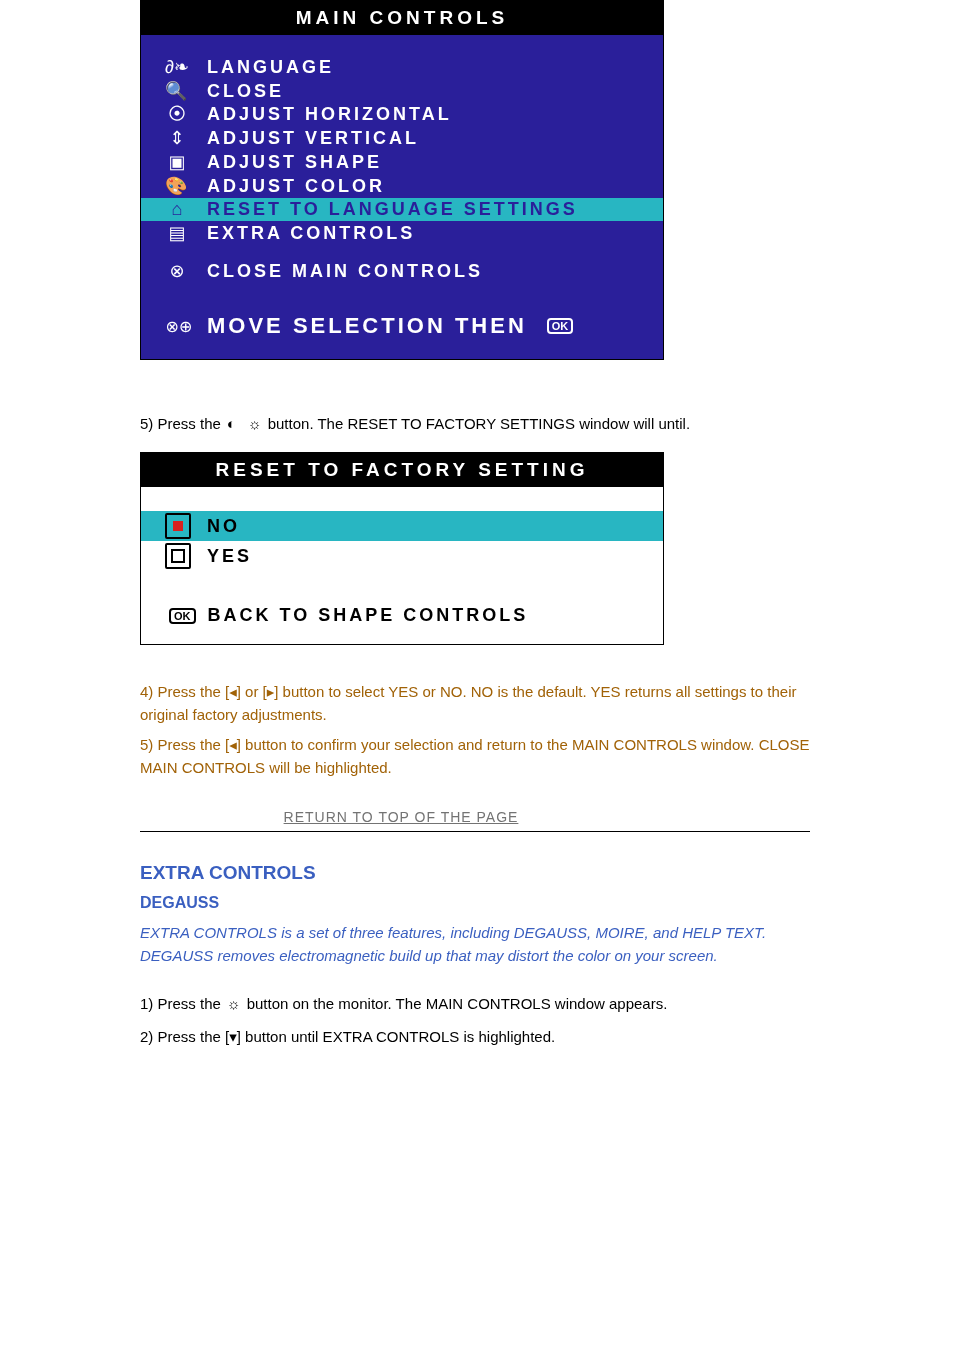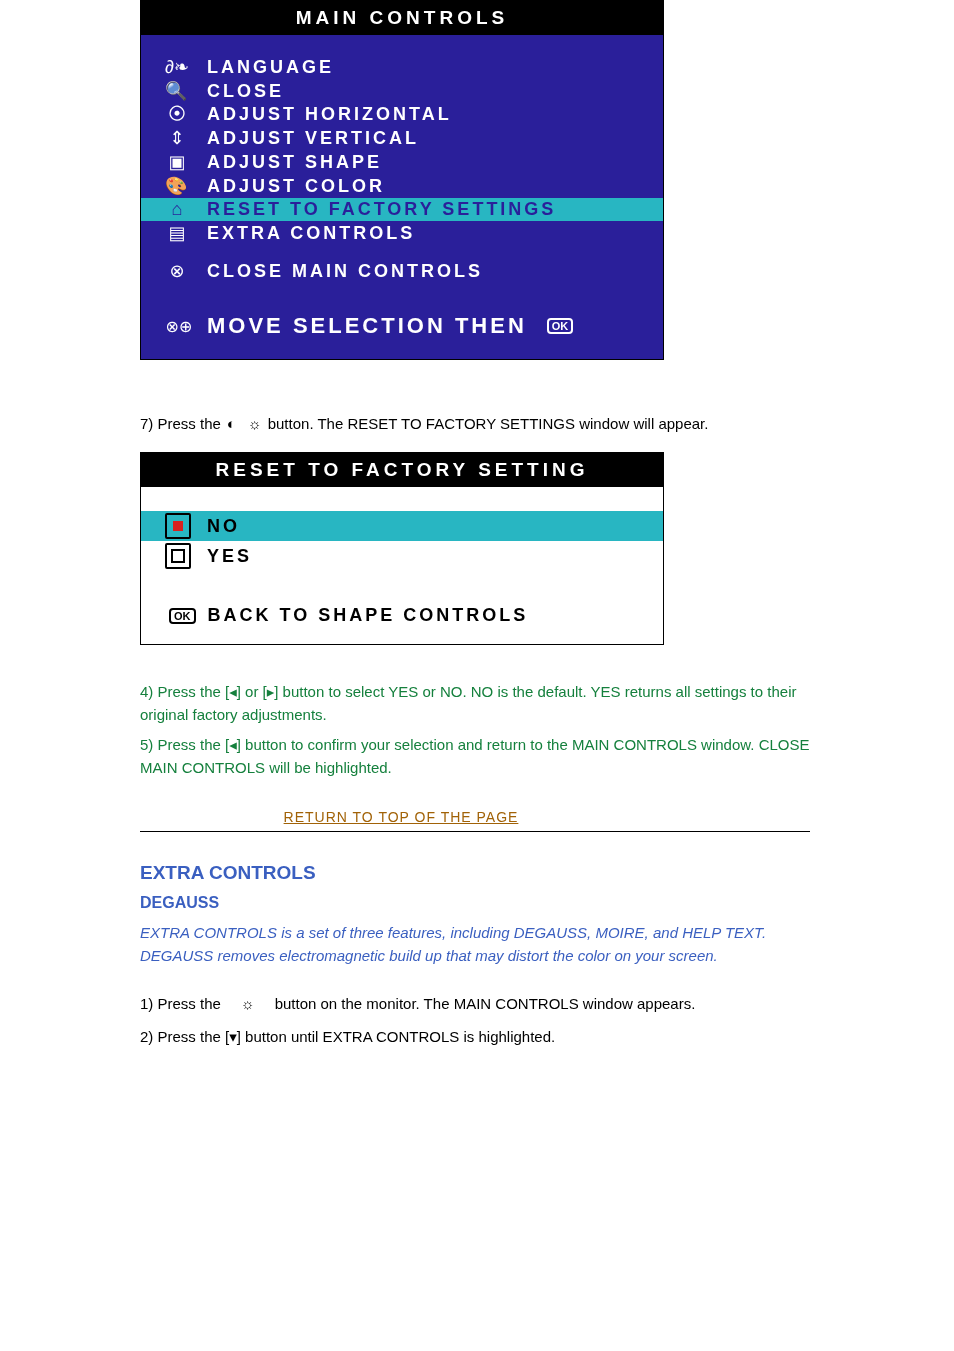--- a/index.html
+++ b/index.html
@@ -161,24 +161,24 @@
     font-size: 11px;
     font-weight: 900;
     letter-spacing: 0;
     margin-right: 12px;
   }
   
   .para {
     font-size: 15px;
     line-height: 1.5;
     margin-top: 36px;
-    color: #15803d;
+    color: #a16207;
   }
   .link {
-    color: #a16207;
+    color: #737373;
     text-decoration: underline;
     display: block;
     text-align: center;
     width: 522px;
     margin: 30px 0 6px 0;
     font-size: 14px;
     letter-spacing: 1px;
   }
   .hr {
     border: none;
@@ -198,21 +198,20 @@
     line-height: 1.5;
     margin-bottom: 20px;
   }
   .steps {
     font-size: 15px;
     line-height: 2.2;
   }
   .step {
     display: flex;
     align-items: center;
-    gap: 14px;
   }
   .step .brightness-ico {
     padding: 0 6px;
   }
 </style>
 </head>
 <body>
 
 <div class="page">
   <div class="indent">
@@ -240,21 +239,21 @@
         <div class="osd1-row">
           <span class="row-icon">▣</span>
           <span class="row-label">ADJUST SHAPE</span>
         </div>
         <div class="osd1-row">
           <span class="row-icon">🎨</span>
           <span class="row-label">ADJUST COLOR</span>
         </div>
         <div class="osd1-row highlight">
           <span class="row-icon">⌂</span>
-          <span class="row-label">RESET TO FACTORY SETTINGS</span>
+          <span class="row-label">RESET TO LANGUAGE SETTINGS</span>
         </div>
         <div class="osd1-row">
           <span class="row-icon">▤</span>
           <span class="row-label">EXTRA CONTROLS</span>
         </div>
 
         <div class="osd1-spacer"></div>
 
         <div class="osd1-row">
           <span class="row-icon">⊗</span>
@@ -263,24 +262,24 @@
 
         <div class="osd1-footer">
           <span class="footer-icons">⊗⊕</span>
           <span class="footer-label">MOVE SELECTION THEN</span>
           <span class="trailing-icon">OK</span>
         </div>
       </div>
     </div>
 
     <div class="step-line">
-      <span>7) Press the </span>
+      <span>5) Press the </span>
       <span class="ico">◐</span>
       <span class="ico">☼</span>
-      <span style="flex:1"> button. The RESET TO FACTORY SETTINGS window will appear.</span>
+      <span style="flex:1"> button. The RESET TO FACTORY SETTINGS window will until.</span>
     </div>
 
     <div class="osd" style="margin-top:20px">
       <div class="osd-title">RESET TO FACTORY SETTING</div>
       <div class="osd2-body">
         <div class="osd2-pad"></div>
         <div class="osd2-row highlight">
           <span class="sq-icon filled"></span>
           <span class="osd2-label">NO</span>
         </div>

